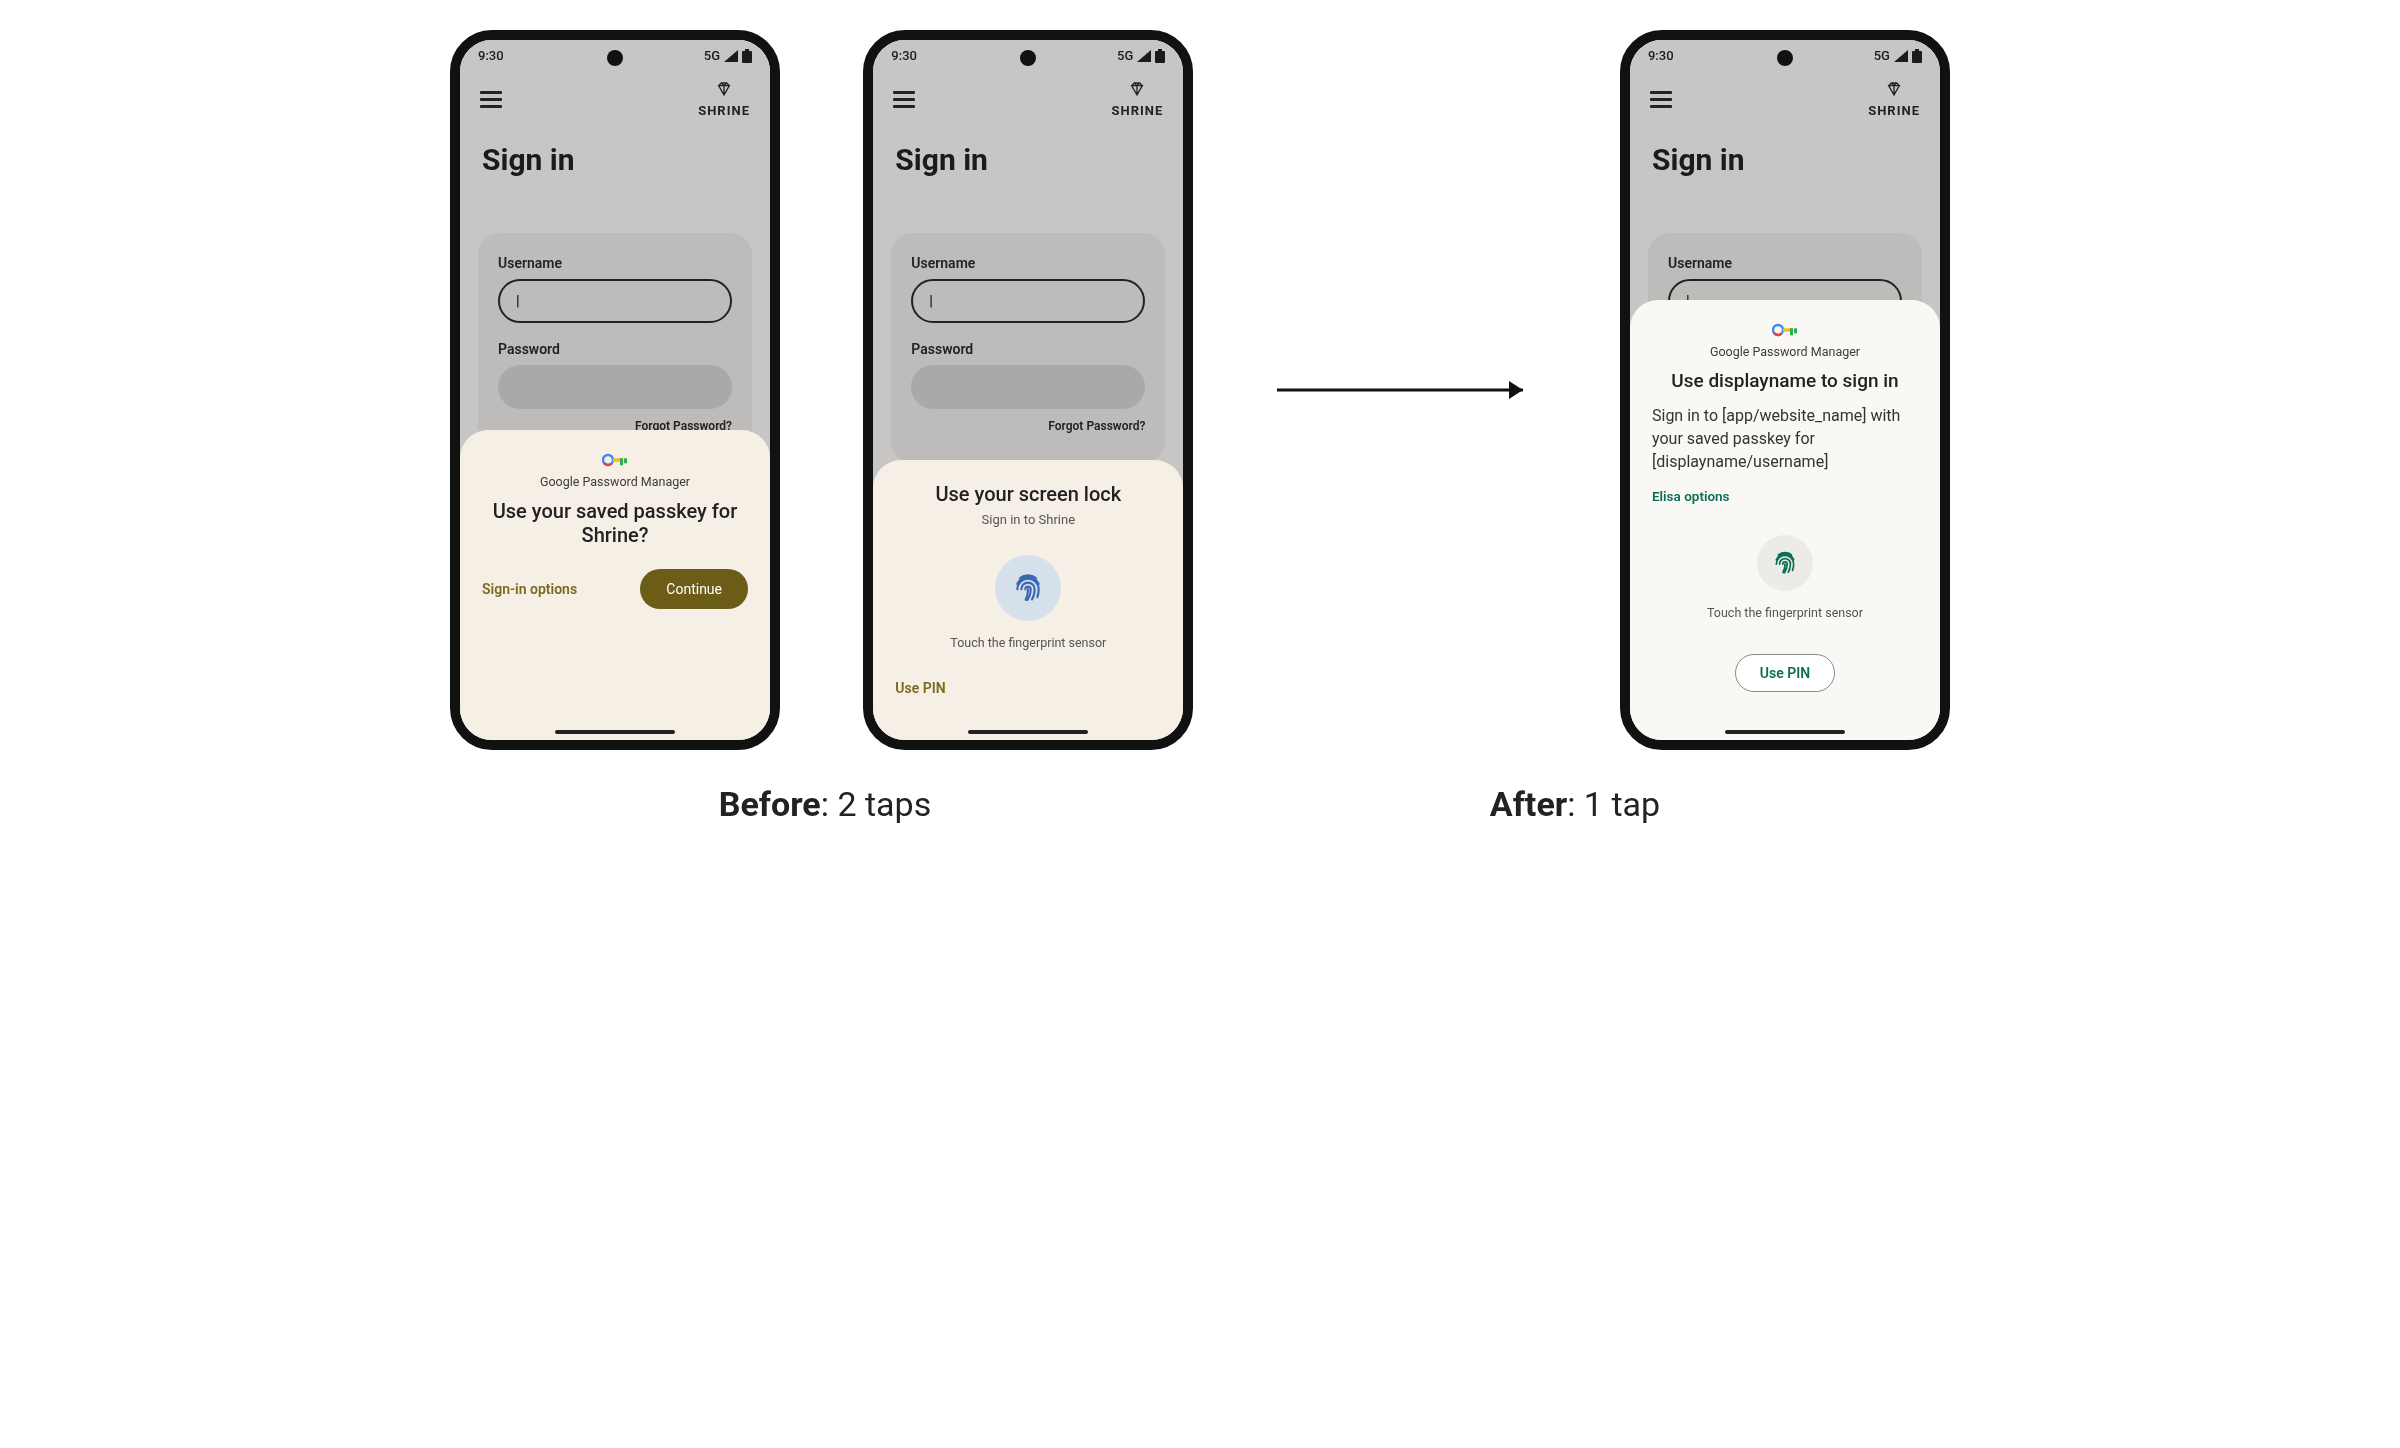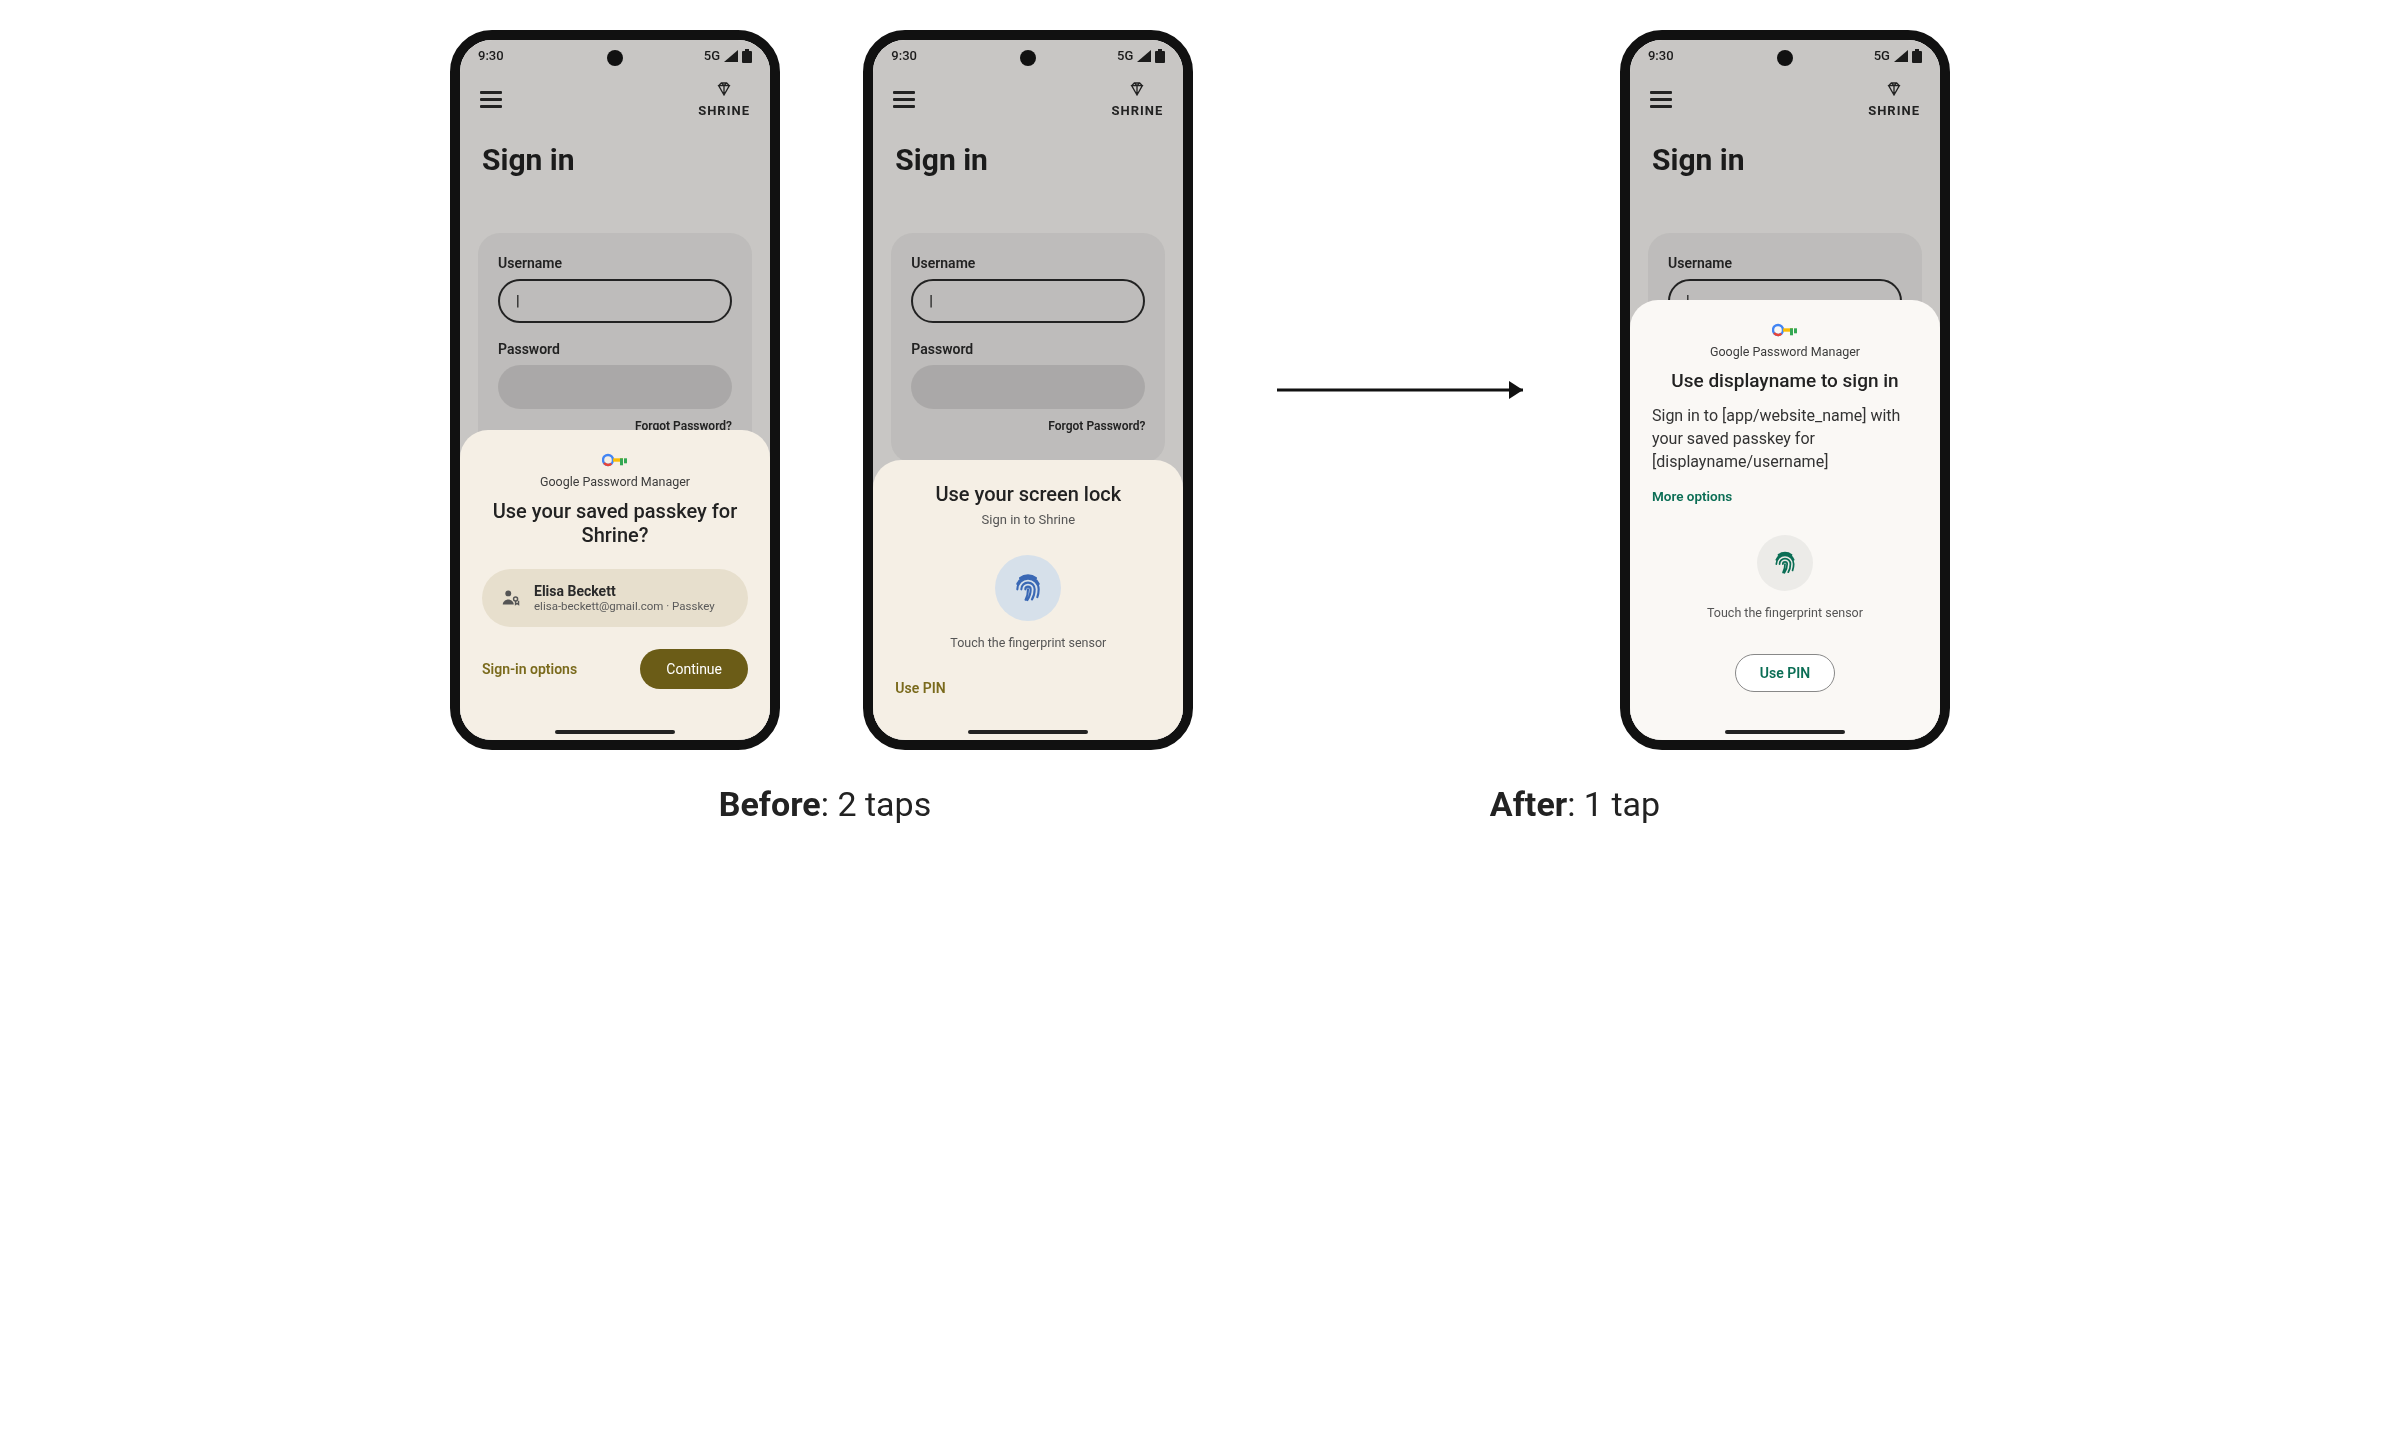--- a/index.html
+++ b/index.html
@@ -114,32 +114,20 @@
           <svg width="26" height="16" viewBox="0 0 26 16">
             <circle cx="6" cy="8" r="5" fill="none" stroke="#4285F4" stroke-width="2.4"></circle>
             <circle cx="6" cy="8" r="5" fill="none" stroke="#EA4335" stroke-width="2.4" stroke-dasharray="8 24" stroke-dashoffset="-4"></circle>
             <rect x="11" y="6.3" width="10" height="3.4" fill="#FBBC04"></rect>
             <rect x="18" y="6.3" width="3" height="7" fill="#34A853"></rect>
             <rect x="22" y="6.3" width="3" height="5" fill="#34A853"></rect>
           </svg>
         </div>
         <div class="gpm-label">Google Password Manager</div>
         <div class="sheet-title">Use your saved passkey for Shrine?</div>
-        <div class="acct-row">
-          <svg width="22" height="22" viewBox="0 0 24 24">
-                <circle cx="9" cy="7" r="3.2" fill="#555"></circle>
-                <path d="M3 19c0-3 3-5.5 6-5.5s6 2.5 6 5.5" fill="#555"></path>
-                <circle cx="17" cy="13" r="2.2" fill="none" stroke="#555" stroke-width="1.6"></circle>
-                <path d="M17 15v4l1.6-1 1.6 1v-4" fill="none" stroke="#555" stroke-width="1.6"></path>
-              </svg>
-          <div class="acct-text">
-            <div class="name">Elisa Beckett</div>
-            <div class="sub">elisa-beckett@gmail.com · Passkey</div>
-          </div>
-        </div>
         <div class="sheet-actions">
           <button class="link-btn">Sign-in options</button>
           <button class="pill-btn">Continue</button>
         </div>
       </div>
       <div class="home-ind"></div>
     </div>
   </div>
   </div>
 
@@ -250,21 +238,21 @@
             <circle cx="6" cy="8" r="5" fill="none" stroke="#4285F4" stroke-width="2.4"></circle>
             <circle cx="6" cy="8" r="5" fill="none" stroke="#EA4335" stroke-width="2.4" stroke-dasharray="8 24" stroke-dashoffset="-4"></circle>
             <rect x="11" y="6.3" width="10" height="3.4" fill="#FBBC04"></rect>
             <rect x="18" y="6.3" width="3" height="7" fill="#34A853"></rect>
             <rect x="22" y="6.3" width="3" height="5" fill="#34A853"></rect>
           </svg>
         </div>
         <div class="gpm-label">Google Password Manager</div>
         <div class="sheet-title" style="font-size:19px;">Use displayname to sign in</div>
         <div class="sheet3-body">Sign in to [app/website_name] with your saved passkey for [displayname/username]</div>
-        <span class="more-link">More options</span>
+        <span class="more-link">Elisa options</span>
         <div class="fp-circle light" style="width:56px;height:56px;margin-top:30px;">
           <svg width="26" height="26" viewBox="0 0 24 24">
                 <path fill="none" stroke="#0b6e55" stroke-width="1.6" stroke-linecap="round" d="M6 4.5C7.7 3.2 9.8 2.5 12 2.5s4.3.7 6 2M4 9c1.2-3 4.3-5 8-5s6.8 2 8 5M4 13c0-4.4 3.6-8 8-8s8 3.6 8 8c0 2-.3 4-1 5.8M7 13c0-2.8 2.2-5 5-5s5 2.2 5 5c0 3-.7 5.5-2 7.5M10 13c0-1.1.9-2 2-2s2 .9 2 2c0 3.5-1 6-2.5 8M12 13c0 3-.5 5.5-1.8 7.8"></path>
               </svg>
         </div>
         <div class="fp-caption">Touch the fingerprint sensor</div>
         <button class="outline-pill">Use PIN</button>
       </div>
       <div class="home-ind"></div>
     </div>

